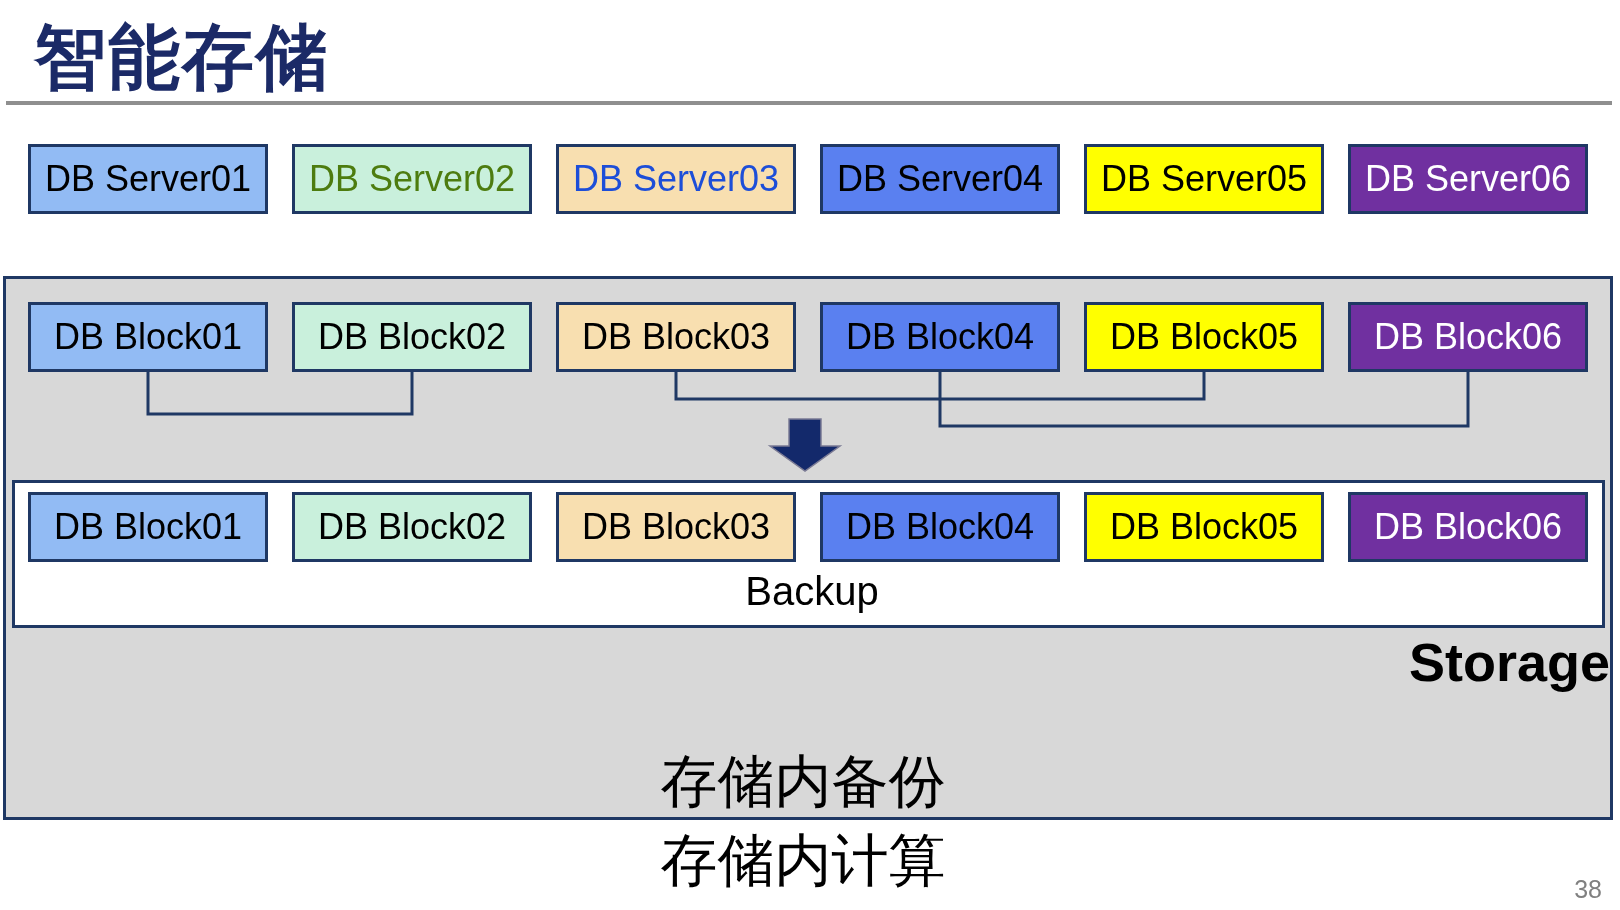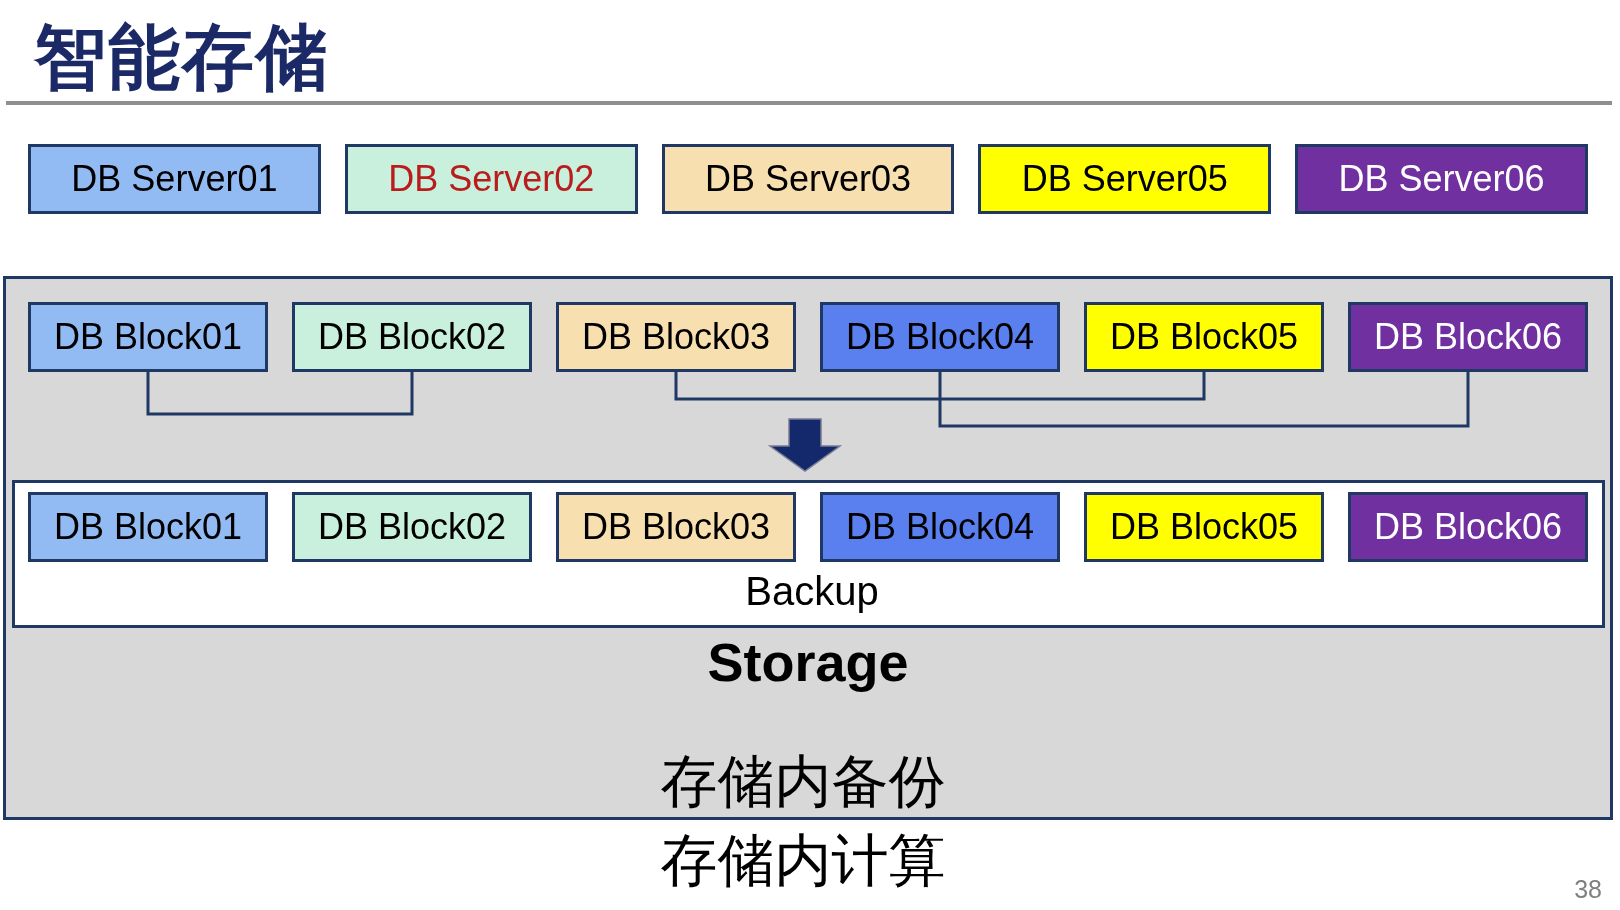--- a/index.html
+++ b/index.html
@@ -14,38 +14,39 @@
   .server-row{top:144px;left:28px;right:32px;height:70px;}
   .storage-panel{position:absolute;top:276px;left:3px;width:1610px;height:544px;
                  background:#D8D8D8;border:3px solid #1F3864;box-sizing:border-box;}
   .blocks-top{top:23px;left:22px;right:22px;height:70px;}
   .connector-svg{position:absolute;top:0;left:0;width:1604px;height:440px;pointer-events:none;}
   .backup-panel{position:absolute;top:201px;left:6px;width:1593px;height:148px;
                 background:#ffffff;border:3px solid #1F3864;box-sizing:border-box;}
   .blocks-bottom{top:9px;left:13px;right:14px;height:70px;}
   .backup-label{position:absolute;top:86px;left:0;right:0;text-align:center;
                 font-size:40px;color:#000000;padding-left:7px;}
-  .storage-label{position:absolute;top:352px;left:0;right:0;text-align:center;
+  .storage-label{position:absolute;top:352px;left:0;right:0;text-align:right;
                  font-size:54px;font-weight:700;color:#000000;}
   .captions{position:absolute;top:742px;left:0;right:14px;text-align:center;
             font-size:57px;line-height:1.38;color:#000000;}
   .page-number{position:absolute;right:18px;bottom:6px;font-size:25px;color:#808080;}
 </style>
 </head>
 <body>
 
 <div class="slide">
 
   <h1 class="page-title">智能存储</h1>
   <div class="title-rule"></div>
 
   <div class="row server-row">
     <div class="box" style="background: rgb(146, 187, 244); color: rgb(0, 0, 0);">DB Server01</div>
-    <div class="box" style="background: rgb(201, 240, 220); color: #b91c1c;">DB Server02</div>
-    <div class="box" style="background: rgb(248, 223, 176); color: #000000;">DB Server03</div>
+    <div class="box" style="background: rgb(201, 240, 220); color: #4d7c0f;">DB Server02</div>
+    <div class="box" style="background: rgb(248, 223, 176); color: #1d4ed8;">DB Server03</div>
+    <div class="box" style="background: rgb(90, 128, 240); color: rgb(0, 0, 0);">DB Server04</div>
     <div class="box" style="background: rgb(255, 255, 0); color: rgb(0, 0, 0);">DB Server05</div>
     <div class="box" style="background: rgb(112, 48, 160); color: rgb(255, 255, 255);">DB Server06</div>
   </div>
 
   <div class="storage-panel">
 
     <div class="row blocks-top">
       <div class="box" style="background: rgb(146, 187, 244); color: rgb(0, 0, 0);">DB Block01</div>
       <div class="box" style="background: rgb(201, 240, 220); color: rgb(0, 0, 0);">DB Block02</div>
       <div class="box" style="background: rgb(248, 223, 176); color: rgb(0, 0, 0);">DB Block03</div>

